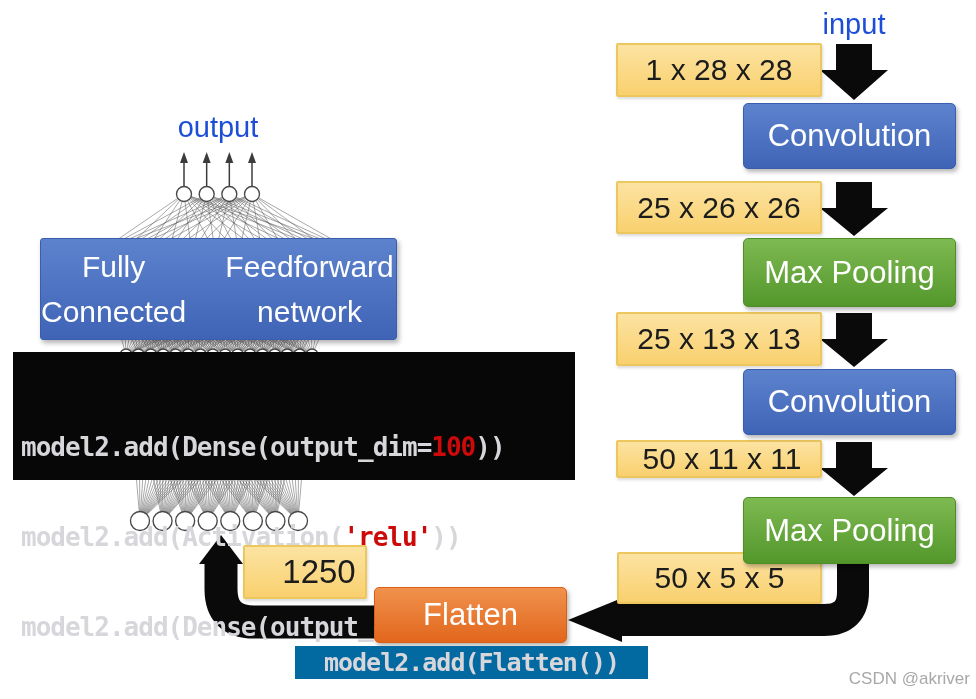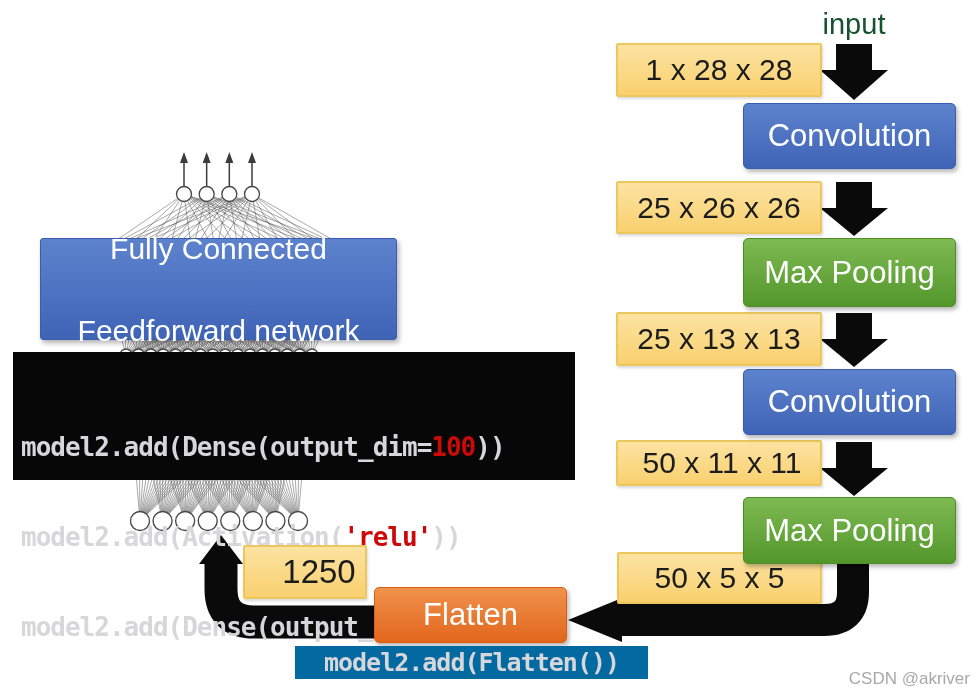--- a/index.html
+++ b/index.html
@@ -2,38 +2,38 @@
 <html style="--yellow-top: #fce3a2; --yellow-bottom: #f9d06e; --yellow-border: #ecc75e; --blue-top: #5d82cd; --blue-bottom: #3f64b6; --blue-border: #3a5dae; --green-top: #7eba52; --green-bottom: #53972b; --green-border: #4f8d29; --orange-top: #f0924d; --orange-bottom: #e2661c; --orange-border: #d85f13; --code-text: #d7d6db; --code-red: #cc0a0a; --watermark: #a8a8a8; --arrow-black: #0a0a0a;"><head>
 <meta charset="utf-8">
 <style>
   html,body{margin:0;padding:0;background:#fff;}
   .canvas{
     position:relative;width:976px;height:699px;background:#fff;overflow:hidden;
     font-family:"Liberation Sans",sans-serif;
   }
   .canvas svg{position:absolute;left:0;top:0;z-index:1;}
   .abs{position:absolute;z-index:2;box-sizing:border-box;display:flex;align-items:center;justify-content:center;}
-  .lbl{font-size:29px;color:#14532d;z-index:2;justify-content:center;}
+  .lbl{font-size:29px;color:#1d4ed8;z-index:2;justify-content:center;}
   .ybox{
     background:linear-gradient(180deg,var(--yellow-top),var(--yellow-bottom));
     border:2px solid var(--yellow-border);
     font-size:30px;color:#1c1c1c;border-radius:2px;
     box-shadow:1px 2px 3px rgba(0,0,0,.15);
   }
   .opbox{
     color:#fff;font-size:31px;border-radius:5px;
     box-shadow:2px 3px 4px rgba(0,0,0,.28);
   }
   .op-blue{background:linear-gradient(180deg,var(--blue-top),var(--blue-bottom));border:1px solid var(--blue-border);}
   .op-green{background:linear-gradient(180deg,var(--green-top),var(--green-bottom));border:1px solid var(--green-border);}
   .op-orange{background:linear-gradient(180deg,var(--orange-top),var(--orange-bottom));border:1px solid var(--orange-border);}
   .fcbox{
     background:linear-gradient(180deg,var(--blue-top),var(--blue-bottom));
     border:1px solid var(--blue-border);border-radius:3px;
-    color:#fff;font-size:30px;text-align:center;flex-direction:column;
+    color:#fff;font-size:30px;text-align:center;
     box-shadow:2px 3px 5px rgba(0,0,0,.3);line-height:45px;gap:37px;
   }
   .codeblock{
     background:#070707;color:var(--code-text);
     font-family:"DejaVu Sans Mono",monospace;font-weight:bold;font-size:26px;
     line-height:30px;padding:20px 8px;display:block;
     white-space:pre;letter-spacing:-1px;
   }
   .codebar{
     background:#0369a1;color:var(--code-text);
@@ -488,25 +488,26 @@
     </g>
 
     <g>
       <path d="M 378 622 L 254 622 Q 221 622 221 589 L 221 562" fill="none" stroke="#0a0a0a" stroke-width="33"></path>
       <polygon points="199,564 243,564 221,535" fill="#0a0a0a"></polygon>
     </g>
   </svg>
 
   <div class="abs lbl" style="left:806px;top:8px;width:96px;height:32px;">input</div>
 
+  <div class="abs lbl" style="left:168px;top:110px;width:100px;height:34px;">output</div>
 
   <div class="abs ybox" style="left:616px;top:43px;width:206px;height:54px;">1 x 28 x 28</div>
   <div class="abs ybox" style="left:616px;top:181px;width:206px;height:53px;">25 x 26 x 26</div>
   <div class="abs ybox" style="left:616px;top:312px;width:206px;height:54px;">25 x 13 x 13</div>
-  <div class="abs ybox" style="left:616px;top:440px;width:206px;height:46px;padding-left:6px;">50 x 11 x 11</div>
+  <div class="abs ybox" style="left:616px;top:440px;width:206px;height:38px;padding-left:6px;">50 x 11 x 11</div>
   <div class="abs ybox" style="left:617px;top:552px;width:205px;height:52px;">50 x 5 x 5</div>
 
   <div class="abs opbox op-blue" style="left:743px;top:103px;width:213px;height:66px;">Convolution</div>
   <div class="abs opbox op-green" style="left:743px;top:238px;width:213px;height:69px;">Max Pooling</div>
   <div class="abs opbox op-blue" style="left:743px;top:369px;width:213px;height:66px;">Convolution</div>
   <div class="abs opbox op-green" style="left:743px;top:497px;width:213px;height:67px;">Max Pooling</div>
 
   <div class="abs fcbox" style="left:40px;top:238px;width:357px;height:102px;">
     <div>Fully Connected</div>
     <div>Feedforward network</div>

